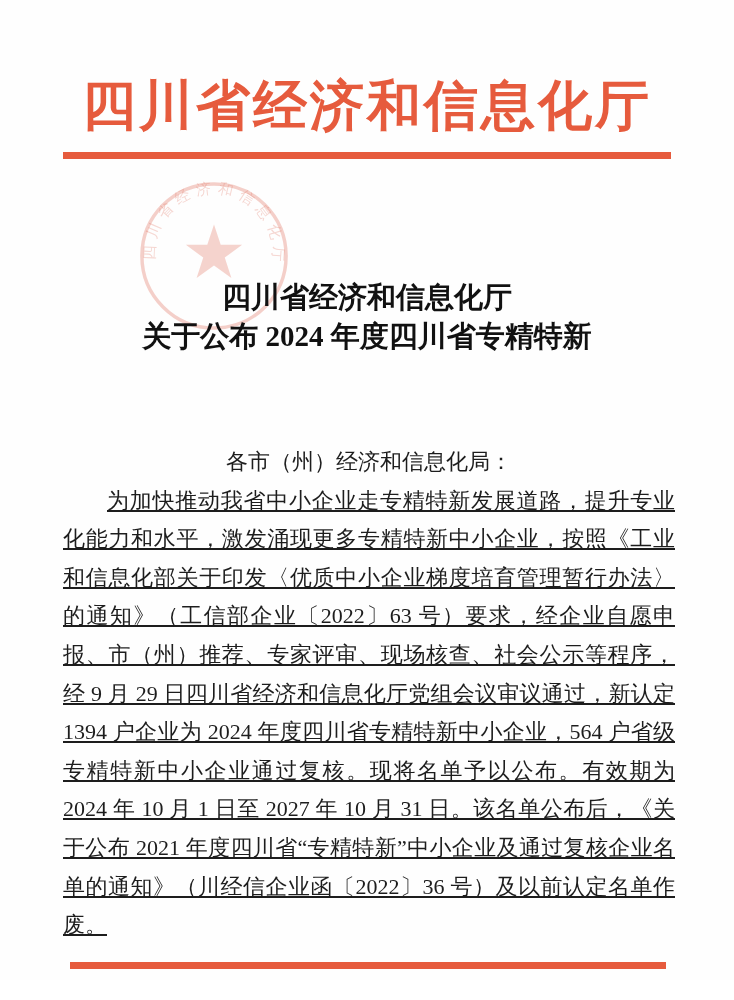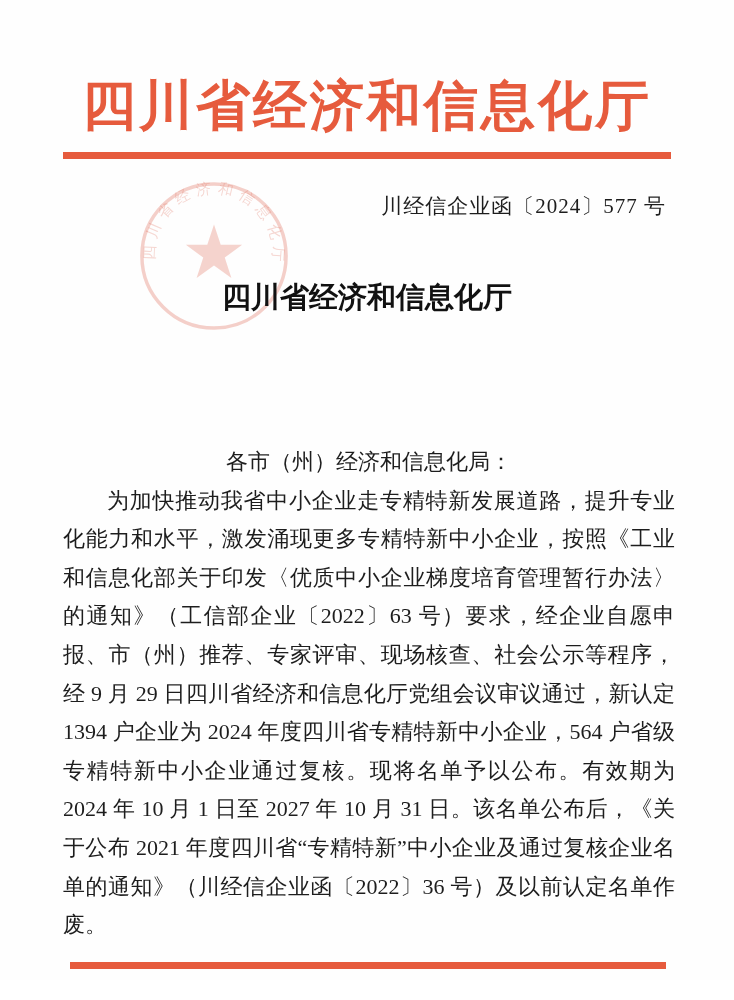--- a/index.html
+++ b/index.html
@@ -82,56 +82,56 @@
     top: 443px;
     left: 63px;
     width: 612px;
     z-index: 2;
     font-size: 22px;
     line-height: 38.6px;
     text-align: justify;
     color: var(--ink);
   }
   .doc-body .salutation { text-align: center; }
-  .doc-body .para { text-indent: 2em; }
+  .doc-body .para { text-indent: 2em; text-decoration: underline; }
   
   .footer-rule {
     position: absolute;
     top: 962px;
     left: 70px;
     width: 596px;
     height: 3px;
     border-top: 2px solid var(--red);
     border-bottom: 5px solid var(--red);
   }
 </style>
 </head>
 <body>
 
 <div class="page">
 
   <div class="masthead-title">四川省经济和信息化厅</div>
 
   <div class="masthead-rule"></div>
 
-  <div class="doc-number">川经信企业函〔2024〕577 号</div>
 
   <div class="seal">
     <svg width="158" height="158" viewBox="0 0 160 160">
       <circle cx="80" cy="80" r="73" fill="none" stroke="#dd6450" stroke-width="3.5" opacity="0.30"></circle>
       <polygon points="80,48 86.8,68.7 108.5,68.7 90.9,81.6 97.6,102.3 80,89.5 62.4,102.3 69.1,81.6 51.5,68.7 73.2,68.7" fill="#dd6450" opacity="0.28"></polygon>
       <path id="sealArcPath" d="M 22,92 A 60,60 0 1,1 138,92" fill="none"></path>
       <text font-size="15" fill="#dd6450" opacity="0.25" letter-spacing="6" font-family="Liberation Serif, DejaVu Serif, serif">
         <textPath href="#sealArcPath" startOffset="8">四川省经济和信息化厅</textPath>
       </text>
     </svg>
   </div>
 
   <h1 class="doc-title">
     <span class="title-line">四川省经济和信息化厅</span>
+    <span class="title-line">关于公布 2024 年度四川省专精特新</span>
   </h1>
 
   <main class="doc-body">
     <p class="salutation">各市（州）经济和信息化局：</p>
     <p class="para">为加快推动我省中小企业走专精特新发展道路，提升专业化能力和水平，激发涌现更多专精特新中小企业，按照《工业和信息化部关于印发〈优质中小企业梯度培育管理暂行办法〉的通知》（工信部企业〔2022〕63 号）要求，经企业自愿申报、市（州）推荐、专家评审、现场核查、社会公示等程序，经 9 月 29 日四川省经济和信息化厅党组会议审议通过，新认定 1394 户企业为 2024 年度四川省专精特新中小企业，564 户省级专精特新中小企业通过复核。现将名单予以公布。有效期为 2024 年 10 月 1 日至 2027 年 10 月 31 日。该名单公布后，《关于公布 2021 年度四川省“专精特新”中小企业及通过复核企业名单的通知》（川经信企业函〔2022〕36 号）及以前认定名单作废。</p>
   </main>
 
   <div class="footer-rule"></div>
 
 </div>

